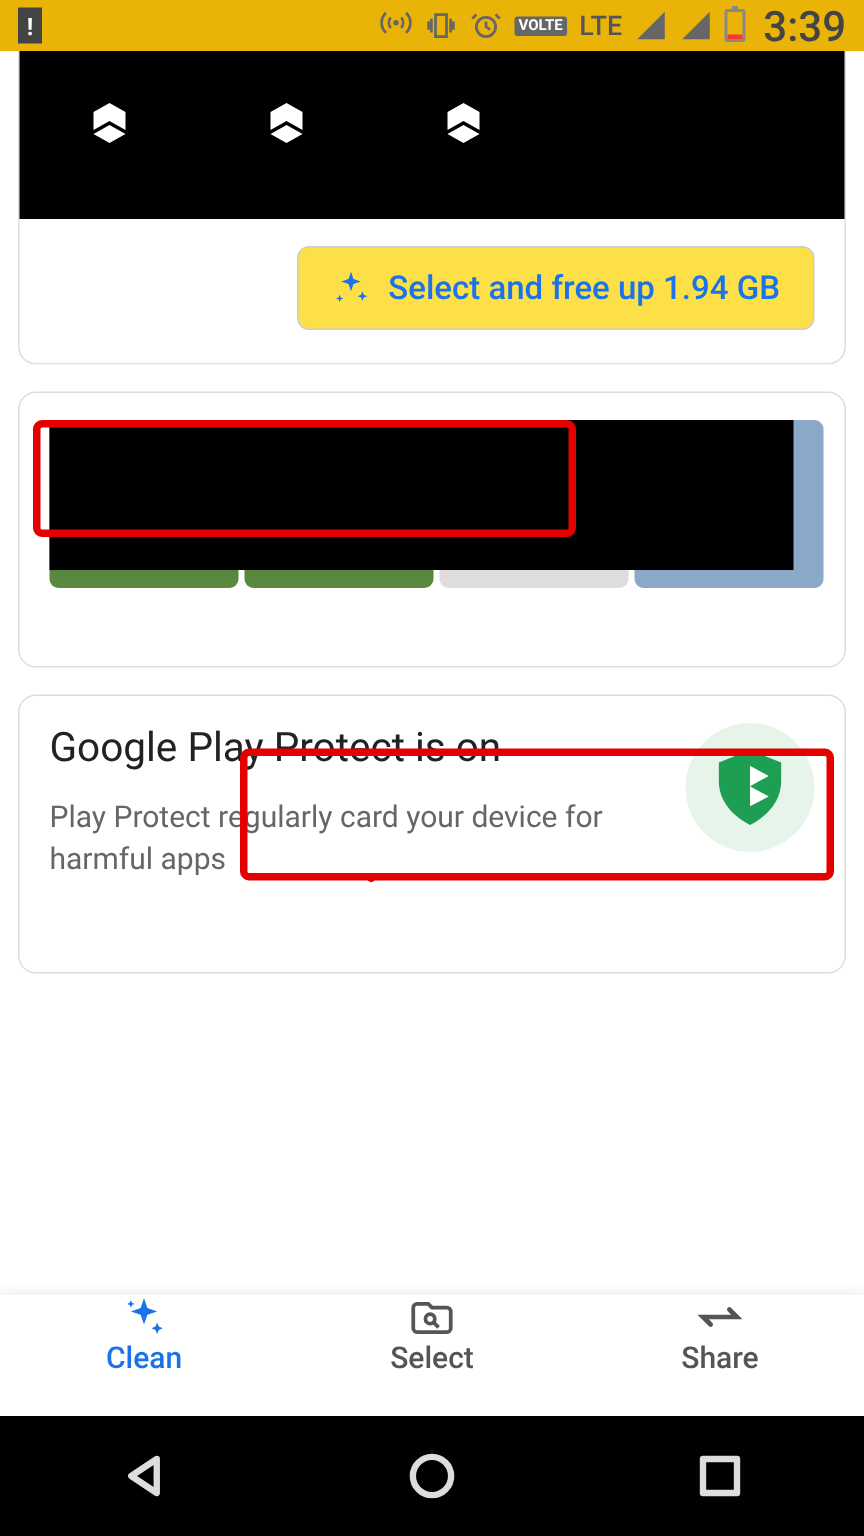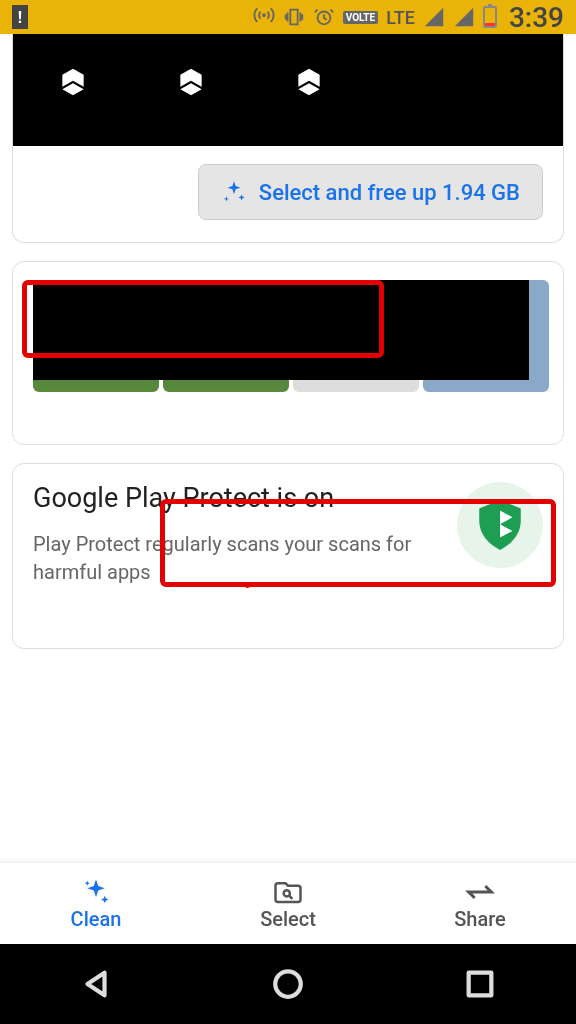--- a/index.html
+++ b/index.html
@@ -28,31 +28,31 @@
 .thumb-unity { width:64px; height:64px; background:#000; position:relative; }
 .thumb-unity svg { width:32px; height:32px; position:absolute; top:14px; left:14px; fill:#fff; }
 
 .thumbs-row { display:flex; gap:4px; height:112px; margin:0 0 30px; position:relative; }
 .thumb { flex:0 0 126px; height:112px; border-radius:6px; background:#ddd; }
 .thumb.green { background:linear-gradient(#3a6b2f,#5a8a3e); }
 .thumb.blue { background:#8aa8c8; }
 .black-overlay { position:absolute; top:0; left:0; width:496px; height:100px; background:#000; }
 
 .button-row { display:flex; justify-content:flex-end; }
-.pill-btn { display:inline-flex; align-items:center; gap:12px; border:1px solid #ccc; border-radius:8px; padding:14px 22px; background:#e5e5e5; color:#1a73e8; font-size:22px; font-weight:500; cursor:pointer; }
+.pill-btn { display:inline-flex; align-items:center; gap:12px; border:1px solid #ccc; border-radius:8px; padding:14px 22px; background:#fde047; color:#1a73e8; font-size:22px; font-weight:500; cursor:pointer; }
 .pill-btn svg { width:26px; height:26px; fill:#1a73e8; }
 
 .play-protect-icon { width:86px; height:86px; background:#e6f4ea; border-radius:50%; display:flex; align-items:center; justify-content:center; flex-shrink:0; }
 .play-protect-icon svg { width:50px; height:54px; }
 .pp-row { display:flex; gap:24px; align-items:flex-start; margin-bottom:40px; }
 .pp-text { flex:1; }
 
 
 .tab-bar { position:absolute; bottom:80px; left:0; width:100%; height:82px; background:#fff; display:flex; border-top:1px solid #f2f2f2; box-shadow:0 -2px 6px rgba(0,0,0,.05); }
-.tab { flex:1; display:flex; flex-direction:column; align-items:center; justify-content:center; gap:0; color:#555; cursor:pointer; }
+.tab { flex:1; display:flex; flex-direction:column; align-items:center; justify-content:flex-start; gap:0; color:#555; cursor:pointer; }
 .tab.active { color:#1a73e8; }
 .tab svg { width:30px; height:30px; fill:currentColor; }
 .tab-label { font-size:20px; font-weight:500; }
 
 
 .nav-bar { position:absolute; bottom:0; left:0; width:100%; height:80px; background:#000; display:flex; align-items:center; justify-content:space-around; }
 .nav-bar svg { width:34px; height:34px; stroke:#ddd; fill:none; stroke-width:3; stroke-linejoin:round; }
 
 
 .annot { position:absolute; border:5px solid #e40000; border-radius:6px; pointer-events:none; z-index:20; }
@@ -132,21 +132,21 @@
       <div class="thumb"></div>
       <div class="thumb blue"></div>
       <div class="black-overlay"></div>
     </div>
   </div>
 
   <div class="card">
     <div class="pp-row">
       <div class="pp-text">
         <div class="card-title">Google Play Protect is on</div>
-        <div class="card-sub">Play Protect regularly scans your scans for harmful apps</div>
+        <div class="card-sub">Play Protect regularly card your device for harmful apps</div>
       </div>
       <div class="play-protect-icon">
         <svg viewBox="0 0 24 26">
             <path d="M12 1l10 4v6c0 6-4 11-10 14C6 22 2 17 2 11V5l10-4z" fill="#1e9e52"></path>
             <path d="M12 6l6 3.3-6 3.3V6zm0 6.6l6 3.3L12 19v-6.4z" fill="#fff"></path>
           </svg>
       </div>
     </div>
   </div>
 

